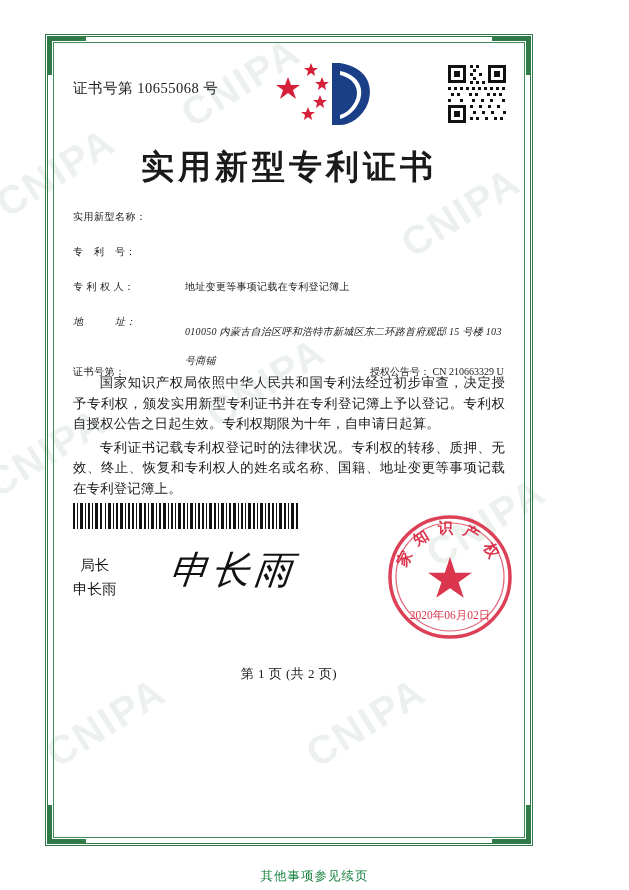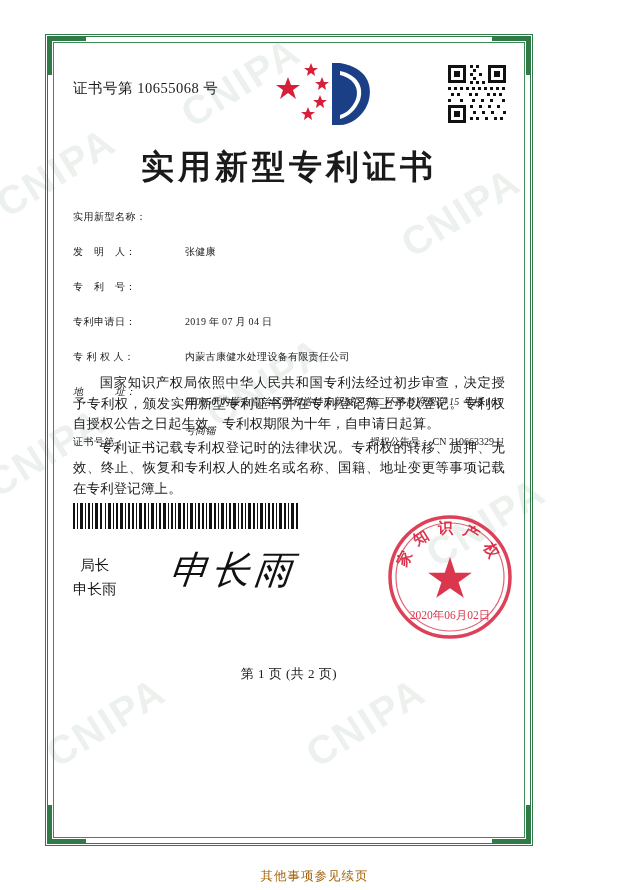--- a/index.html
+++ b/index.html
@@ -124,21 +124,21 @@
     position:absolute;left:338px;top:476px;width:128px;height:128px;
   }
 
   .page-no{
     position:absolute;left:0;top:628px;width:100%;
     text-align:center;font-size:13px;letter-spacing:.5px;
   }
 
   .footer-note{
     position:absolute;left:0;top:868px;width:100%;
-    text-align:center;font-size:12.5px;color:#a16207;letter-spacing:1px;
+    text-align:center;font-size:12.5px;color:#15803d;letter-spacing:1px;
   }
 </style>
 </head>
 <body>
 
 <div class="wm wm1">CNIPA</div>
 <div class="wm wm2">CNIPA</div>
 <div class="wm wm3">CNIPA</div>
 <div class="wm wm4">CNIPA</div>
 <div class="wm wm5">CNIPA</div>
@@ -235,37 +235,29 @@
     </div>
 
     <div class="main-title">实用新型专利证书</div>
 
     <div class="fields">
 
       <div class="row">
         <span class="lbl">实用新型名称：</span>
       </div>
 
-      <div class="row">
-        <span class="lbl">发　明　人：</span>
-        <span class="val">张健康</span>
-      </div>
 
       <div class="row">
         <span class="lbl">专　利　号：</span>
       </div>
 
-      <div class="row">
-        <span class="lbl">专利申请日：</span>
-        <span class="val">2019 年 07 月 04 日</span>
-      </div>
 
       <div class="row">
         <span class="lbl">专 利 权 人：</span>
-        <span class="val">内蒙古康健水处理设备有限责任公司</span>
+        <span class="val">地址变更等事项记载在专利登记簿上</span>
       </div>
 
       <div class="row2">
         <span class="lbl">地　　　址：</span>
         <span class="val2">010050 内蒙古自治区呼和浩特市新城区东二环路首府观邸 15 号楼 103 号商铺</span>
       </div>
 
       <div class="row-split">
         <span class="lbl">证书号第：</span>
         <span class="split-right">

